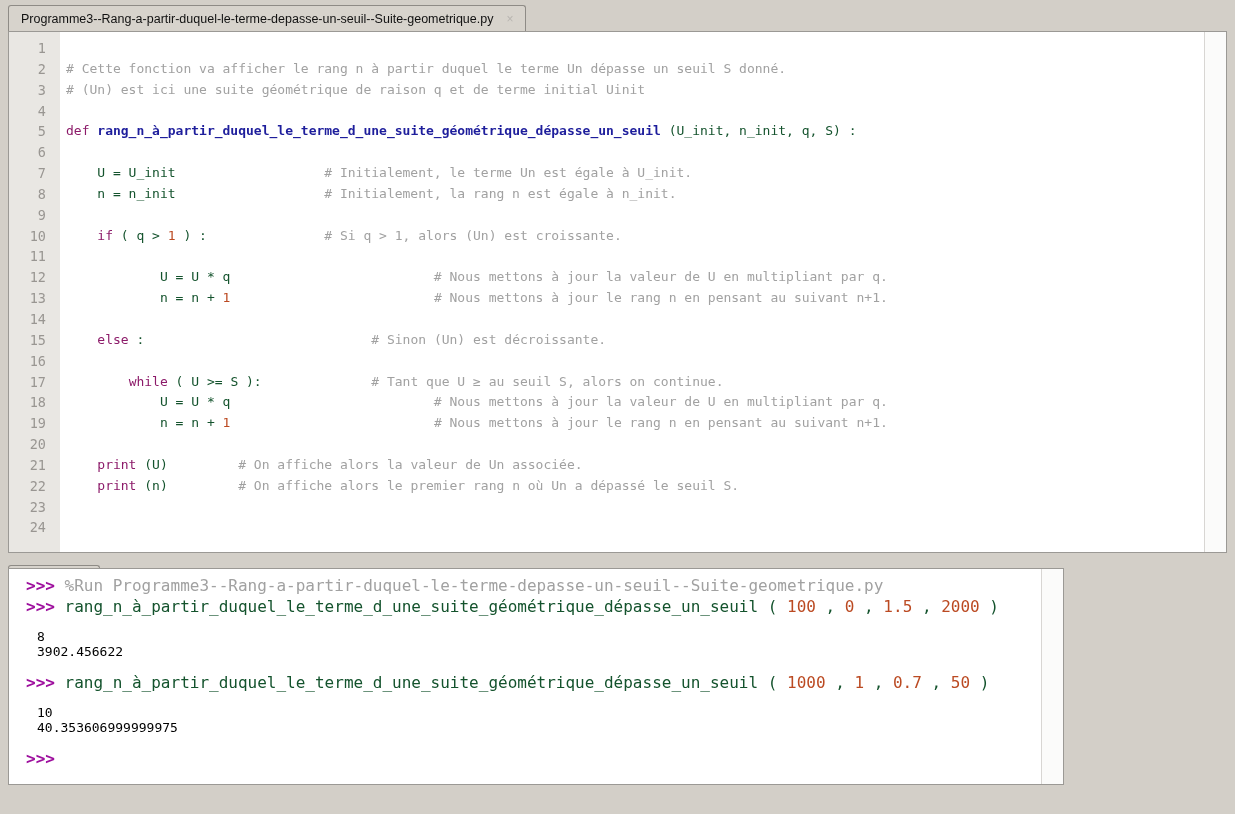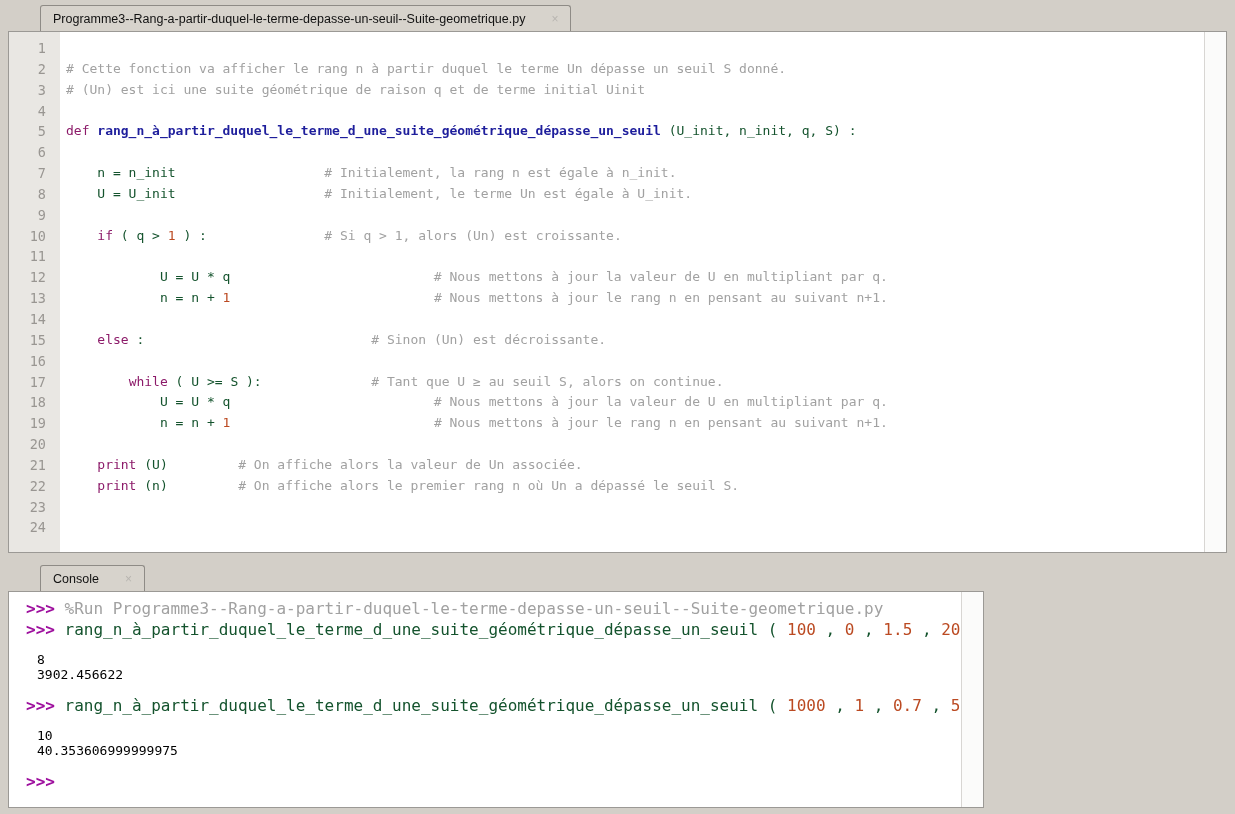--- a/index.html
+++ b/index.html
@@ -2,37 +2,37 @@
 <html style="--bg: #d3cfc8; --tab-bg: #d7d3cc; --tab-border: #8e8b86; --panel-border: #9b9995; --gutter-bg: #e9e7e3; --gutter-fg: #999692; --kw: #8c1a69; --fn: #1e1e9c; --num: #bb4a22; --com: #a1a1a1; --prompt: #9e109e;"><head>
 <meta charset="utf-8">
 <style>
   html,body{margin:0;padding:0}
   body{
     width:1235px;height:814px;position:relative;overflow:hidden;
     background:var(--bg,#d3cfc8);
     font-family:"Liberation Sans",sans-serif;
   }
   .tab{
-    position:absolute;display:flex;align-items:center;gap:26px;
+    position:absolute;display:flex;align-items:center;gap:13px;
     height:27px;padding:0 12px;box-sizing:border-box;
     background:var(--tab-bg,#d7d3cc);
     border:1px solid var(--tab-border,#8e8b86);border-bottom:none;
     border-radius:3px 3px 0 0;
-    font-size:12.5px;color:#111;white-space:nowrap;margin-left:32px;
+    font-size:12.5px;color:#111;white-space:nowrap;
   }
   .tab-close{color:#b8b5b0;font-size:12px;line-height:1;cursor:default}
   .panel{
     position:absolute;background:#fff;
     border:1px solid var(--panel-border,#9b9995);
     box-sizing:border-box;display:flex;overflow:hidden;
   }
   #editor-tab{left:8px;top:5px}
   #editor-panel{left:8px;top:31px;width:1219px;height:522px}
   #console-tab{left:8px;top:565px}
-  #console-panel{left:8px;top:591px;width:976px;height:217px}
+  #console-panel{left:8px;top:568px;width:1056px;height:217px}
 
   .gutter{
     width:51px;background:var(--gutter-bg,#e9e7e3);
     padding:6px 14px 0 0;box-sizing:border-box;flex:none;
     font-family:"DejaVu Sans Mono",monospace;font-size:13.5px;
     color:var(--gutter-fg,#999692);text-align:right;
   }
   .ln{height:20.85px;line-height:20.85px}
   .code{
     flex:1;padding:6px 0 0 6px;overflow:hidden;
@@ -101,22 +101,22 @@
       <div class="ln">23</div>
       <div class="ln">24</div>
     </div>
   <div class="code">
       <div class="code-line"></div>
       <div class="code-line"><span class="seg-com"># Cette fonction va afficher le rang n à partir duquel le terme Un dépasse un seuil S donné.</span></div>
       <div class="code-line"><span class="seg-com"># (Un) est ici une suite géométrique de raison q et de terme initial Uinit</span></div>
       <div class="code-line"></div>
       <div class="code-line"><span class="seg-kw">def</span><span class="seg-pl"> </span><span class="seg-fn">rang_n_à_partir_duquel_le_terme_d_une_suite_géométrique_dépasse_un_seuil</span><span class="seg-pl"> (U_init, n_init, q, S) :</span></div>
       <div class="code-line"></div>
+      <div class="code-line"><span class="seg-pl">    U = U_init                   </span><span class="seg-com"># Initialement, le terme Un est égale à U_init.</span></div>
       <div class="code-line"><span class="seg-pl">    n = n_init                   </span><span class="seg-com"># Initialement, la rang n est égale à n_init.</span></div>
-      <div class="code-line"><span class="seg-pl">    U = U_init                   </span><span class="seg-com"># Initialement, le terme Un est égale à U_init.</span></div>
       <div class="code-line"></div>
       <div class="code-line"><span class="seg-pl">    </span><span class="seg-kw">if</span><span class="seg-pl"> ( q &gt; </span><span class="seg-num">1</span><span class="seg-pl"> ) :               </span><span class="seg-com"># Si q &gt; 1, alors (Un) est croissante.</span></div>
       <div class="code-line"></div>
       <div class="code-line"><span class="seg-pl">            U = U * q                          </span><span class="seg-com"># Nous mettons à jour la valeur de U en multipliant par q.</span></div>
       <div class="code-line"><span class="seg-pl">            n = n + </span><span class="seg-num">1</span><span class="seg-pl">                          </span><span class="seg-com"># Nous mettons à jour le rang n en pensant au suivant n+1.</span></div>
       <div class="code-line"></div>
       <div class="code-line"><span class="seg-pl">    </span><span class="seg-kw">else</span><span class="seg-pl"> :                             </span><span class="seg-com"># Sinon (Un) est décroissante.</span></div>
       <div class="code-line"></div>
       <div class="code-line"><span class="seg-pl">        </span><span class="seg-kw">while</span><span class="seg-pl"> ( U &gt;= S ):              </span><span class="seg-com"># Tant que U ≥ au seuil S, alors on continue.</span></div>
       <div class="code-line"><span class="seg-pl">            U = U * q                          </span><span class="seg-com"># Nous mettons à jour la valeur de U en multipliant par q.</span></div>

